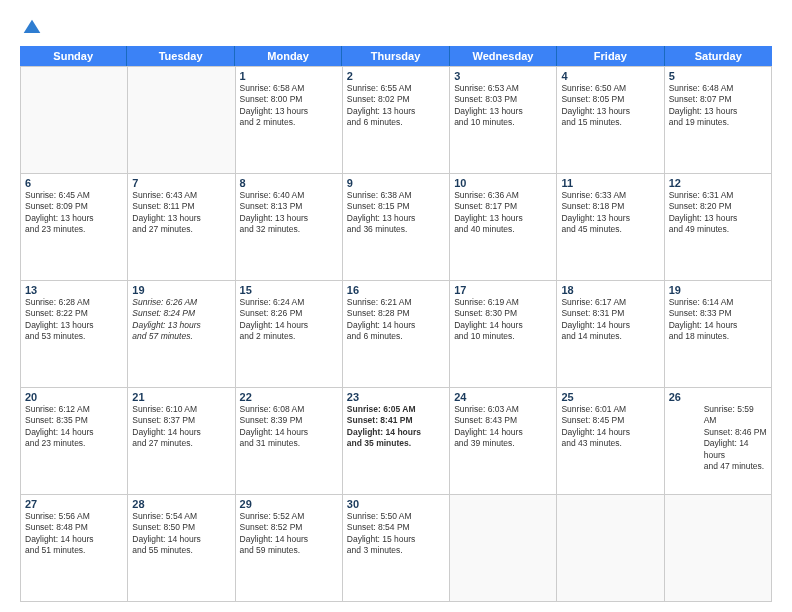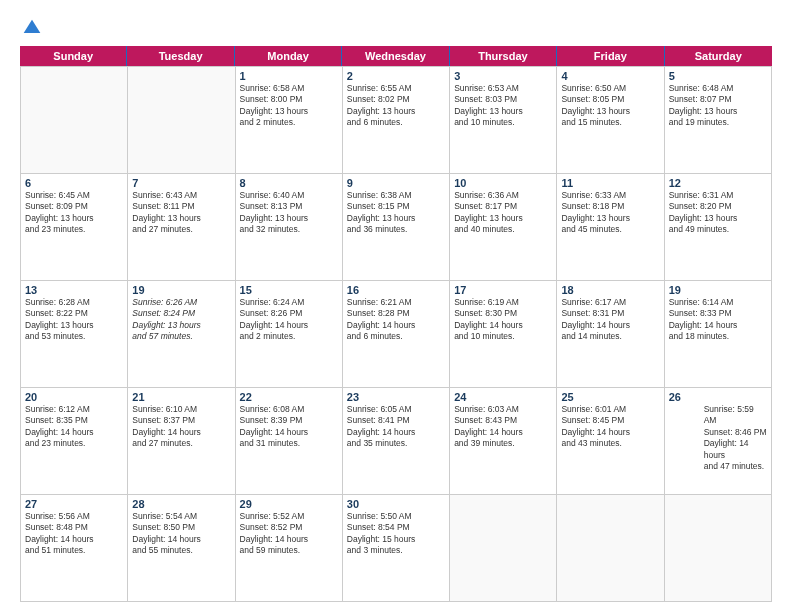--- a/index.html
+++ b/index.html
@@ -61,21 +61,21 @@
       color: #555;
     }
     .calendar {
       flex: 1;
       display: flex;
       flex-direction: column;
     }
     .cal-header {
       display: grid;
       grid-template-columns: repeat(7, 1fr);
-      background: #be185d;
+      background: #3b82f6;
     }
     .cal-header-cell {
       color: #fff;
       font-size: 11px;
       font-weight: bold;
       padding: 4px 4px;
       text-align: center;
       border-right: 1px solid #1a6abf;
     }
     .cal-header-cell:last-child { border-right: none; }
@@ -132,22 +132,22 @@
       <div class="month-title"></div>
       <div class="location"></div>
     </div>
   </div>
 
   <div class="calendar">
     <div class="cal-header" id="cal-header">
         <div class="cal-header-cell">Sunday</div>
         <div class="cal-header-cell">Tuesday</div>
         <div class="cal-header-cell">Monday</div>
+        <div class="cal-header-cell">Thursday</div>
         <div class="cal-header-cell">Wednesday</div>
-        <div class="cal-header-cell">Thursday</div>
         <div class="cal-header-cell">Friday</div>
         <div class="cal-header-cell">Saturday</div>
       </div>
     <div class="cal-body" id="cal-body">
         <div class="cal-row">
           <div class="cal-cell empty"></div>
           <div class="cal-cell empty"></div>
           <div class="cal-cell">
             <div class="day-number">1</div>
             <div class="day-info" style="white-space: pre-line;">Sunrise: 6:58 AM
@@ -303,21 +303,21 @@
           </div>
           <div class="cal-cell">
             <div class="day-number">22</div>
             <div class="day-info" style="white-space: pre-line;">Sunrise: 6:08 AM
 Sunset: 8:39 PM
 Daylight: 14 hours
 and 31 minutes.</div>
           </div>
           <div class="cal-cell">
             <div class="day-number">23</div>
-            <div class="day-info" style="white-space: pre-line;">Sunrise: 6:05 AM
+            <div class="day-info" style="white-space: pre-line; font-weight: bold;">Sunrise: 6:05 AM
 Sunset: 8:41 PM
 Daylight: 14 hours
 and 35 minutes.</div>
           </div>
           <div class="cal-cell">
             <div class="day-number">24</div>
             <div class="day-info" style="white-space: pre-line;">Sunrise: 6:03 AM
 Sunset: 8:43 PM
 Daylight: 14 hours
 and 39 minutes.</div>

